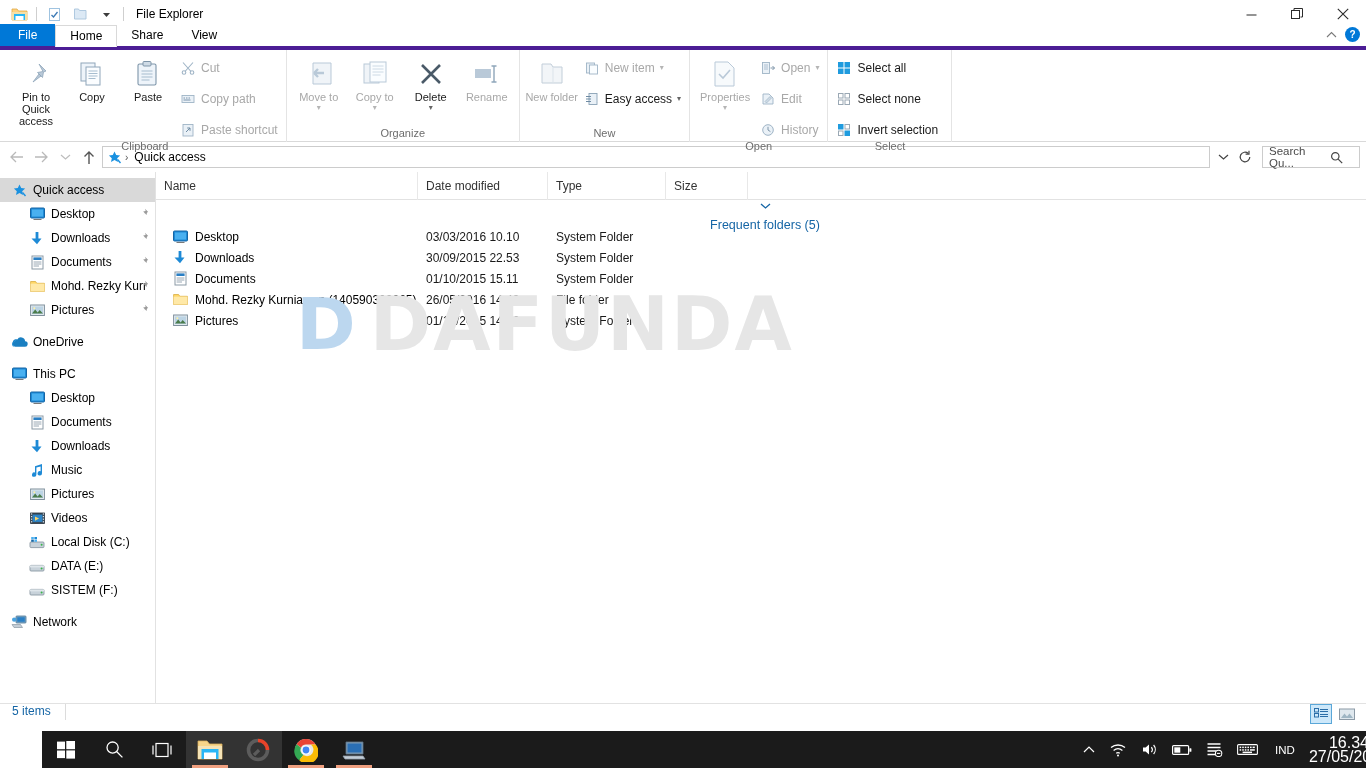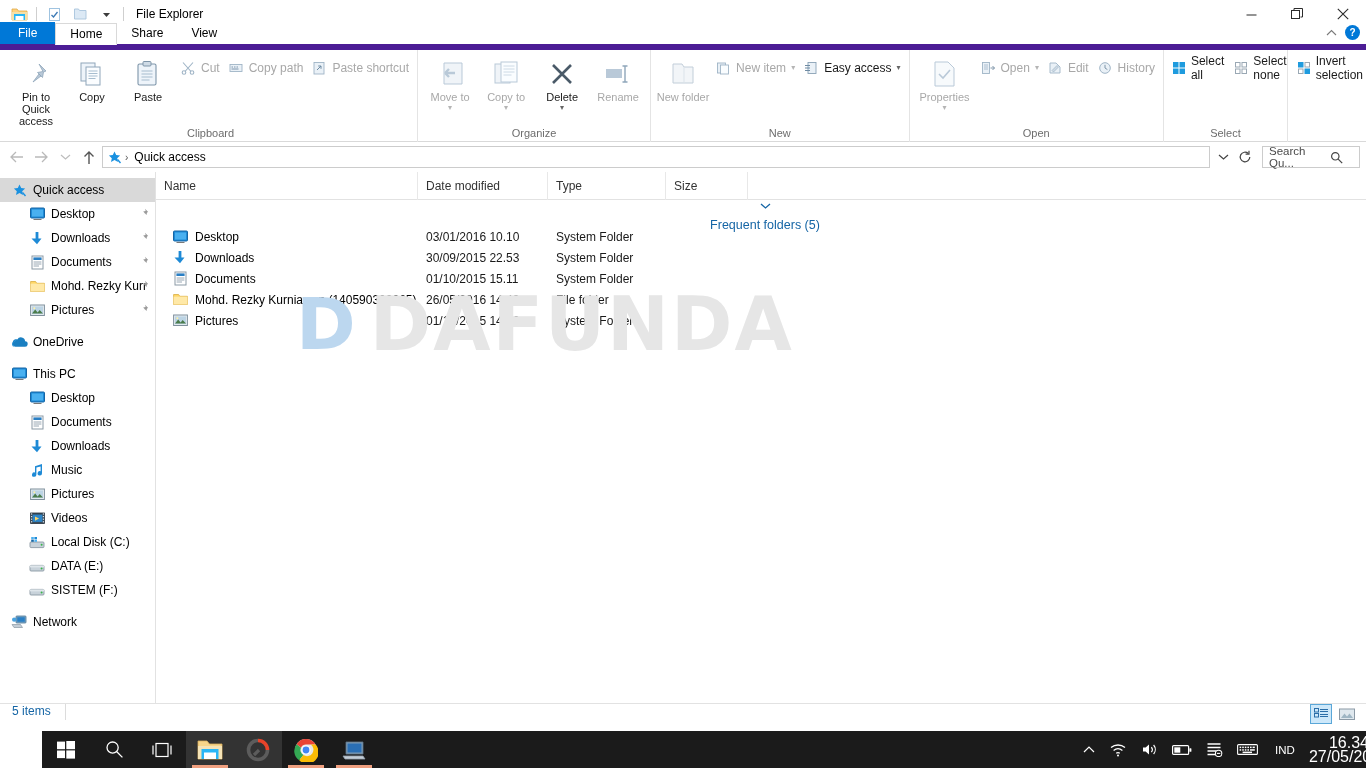--- a/index.html
+++ b/index.html
@@ -14,37 +14,37 @@
   
   .titlebar { height: 28px; background: #fff; display: flex; align-items: center; position: relative; flex: none; }
   .qat { display: flex; align-items: center; padding-left: 6px; gap: 0px; }
   .qat-icon { width: 26px; height: 22px; display: flex; align-items: center; justify-content: center; }
   .sep { width: 1px; height: 14px; background: #cfcfcf; margin: 0 4px; }
   .title-text { font-size: 12px; color: #000; margin-left: 8px; }
   .winctl { position: absolute; right: 0; top: 0; display: flex; height: 28px; }
   .winbtn { width: 46px; height: 28px; display: flex; align-items: center; justify-content: center; }
 
   
-  .tabstrip { height: 22px; background: #fff; display: flex; align-items: flex-end; position: relative; flex: none; border-bottom: 6px solid #4c1d95; }
+  .tabstrip { height: 22px; background: #fff; display: flex; align-items: flex-end; position: relative; flex: none; border-bottom: 4px solid #4c1d95; }
   .tab { height: 22px; padding: 0 14px; font-size: 12px; color: #000; display: flex; align-items: center; cursor: default; }
   .tab.file { background: #0078d7; color: #fff; padding: 0 18px; }
   .tab.active { background: #fff; border: 1px solid #d9d9d9; border-bottom: 1px solid #fff; position: relative; z-index: 2; margin-bottom: -1px; }
   .tabstrip-right { position: absolute; right: 6px; bottom: 3px; display: flex; align-items: center; gap: 8px; }
   .help-btn { width: 15px; height: 15px; border-radius: 50%; background: #0078d7; color: #fff; font-size: 10px; font-weight: bold; display: flex; align-items: center; justify-content: center; }
 
   
   .ribbon { height: 92px; background: #fff; border-bottom: 1px solid #d9d9d9; display: flex; flex: none; position: relative; }
   .rgroup { display: flex; flex-direction: column; justify-content: space-between; border-right: 1px solid #e4e4e4; padding: 3px 4px 0 4px; height: 92px; }
   .rgroup-body { display: flex; align-items: flex-start; flex: 1; }
   .rgroup-label { text-align: center; font-size: 11px; color: #6d6d6d; padding-bottom: 3px; }
   .bigbtn { width: 56px; display: flex; flex-direction: column; align-items: center; padding-top: 4px; cursor: default; }
   .bigbtn .glyph { height: 34px; display: flex; align-items: center; justify-content: center; }
   .bigbtn .lbl { font-size: 11px; color: #1a1a1a; text-align: center; line-height: 12px; }
   .bigbtn.dim .lbl { color: #a8a8a8; }
-  .smallcol { display: flex; padding-top: 4px; gap: 0; }
+  .smallcol { display: flex; flex-direction: column; padding-top: 4px; gap: 10px; }
   .smallbtn { display: flex; align-items: center; gap: 5px; height: 21px; padding: 0 4px; font-size: 12px; color: #1a1a1a; cursor: default; }
   .smallbtn.dim { color: #a8a8a8; }
   .smallbtn .sglyph { width: 16px; height: 16px; display: flex; align-items: center; justify-content: center; }
   .caret { font-size: 8px; color: #666; }
   .caret.dim { color: #b5b5b5; }
 
   
   .addrbar { height: 30px; display: flex; align-items: center; padding: 0 6px; gap: 2px; background: #fff; flex: none; }
   .navbtn { width: 22px; height: 22px; display: flex; align-items: center; justify-content: center; color: #5a5a5a; font-size: 15px; }
   .navbtn.dim { color: #c4c4c4; font-size: 10px; }
@@ -714,21 +714,21 @@
             <div class="cell name">
               <span class="ricon">
                 <svg width="15" height="14" viewBox="0 0 15 14">
                   <rect x="0.5" y="1" width="14" height="10" rx="1" fill="#1e8ad6" stroke="#1565a5" stroke-width="1"></rect>
                   <rect x="2" y="2.5" width="11" height="7" fill="#49b0f0"></rect>
                   <path d="M3.5 12.5h8" stroke="#7a7a7a" stroke-width="1"></path>
                 </svg>
               </span>
               <span>Desktop</span>
             </div>
-            <div class="cell date">03/01/2016 10.10</div>
+            <div class="cell date">03/03/2016 10.10</div>
             <div class="cell type">System Folder</div>
             <div class="cell size"></div>
           </div>
           <div class="row">
             <div class="cell name">
               <span class="ricon">
                 <svg width="14" height="15" viewBox="0 0 14 15">
                   <path d="M5.6 1h2.8v6.5h3.1L7 13.2 1.5 7.5h4.1z" fill="#1e8ad6"></path>
                 </svg>
               </span>

